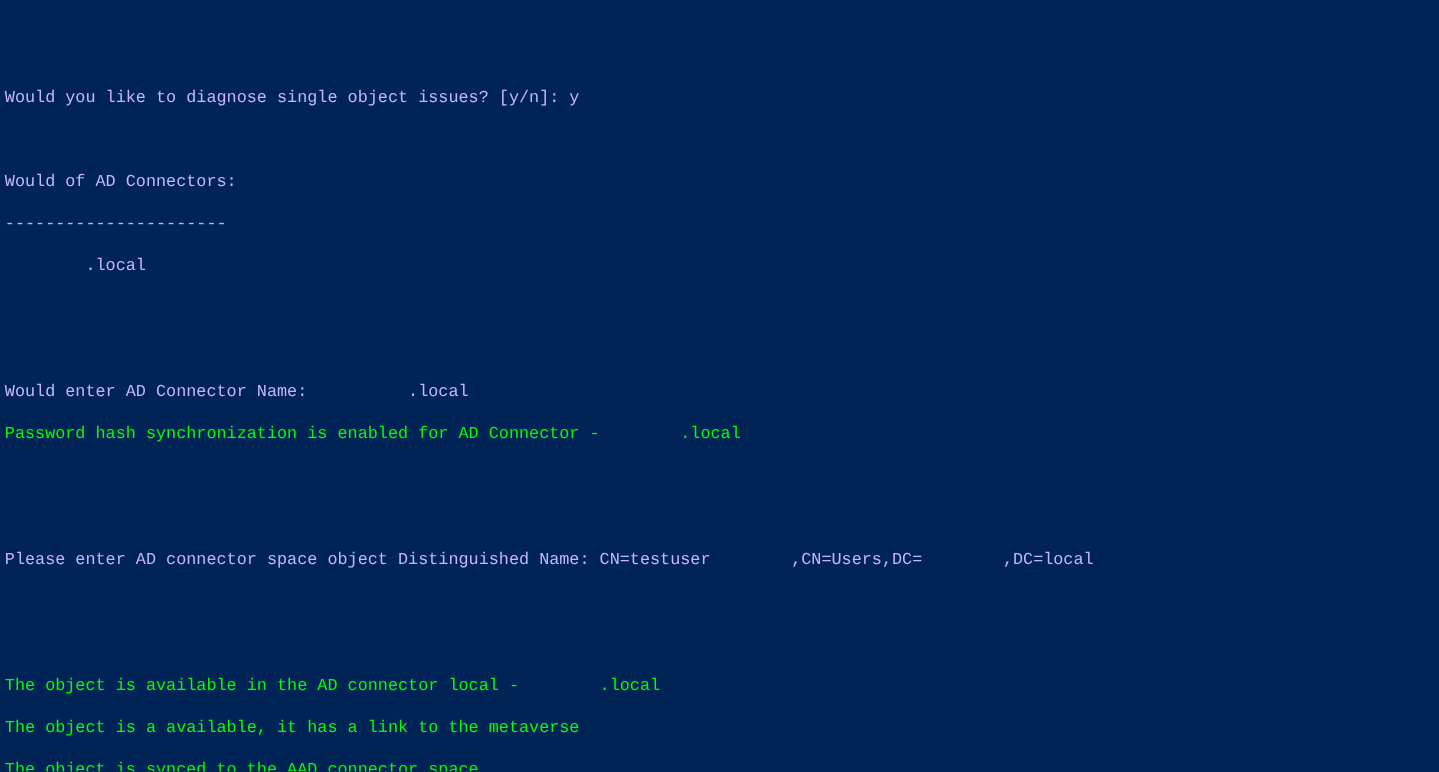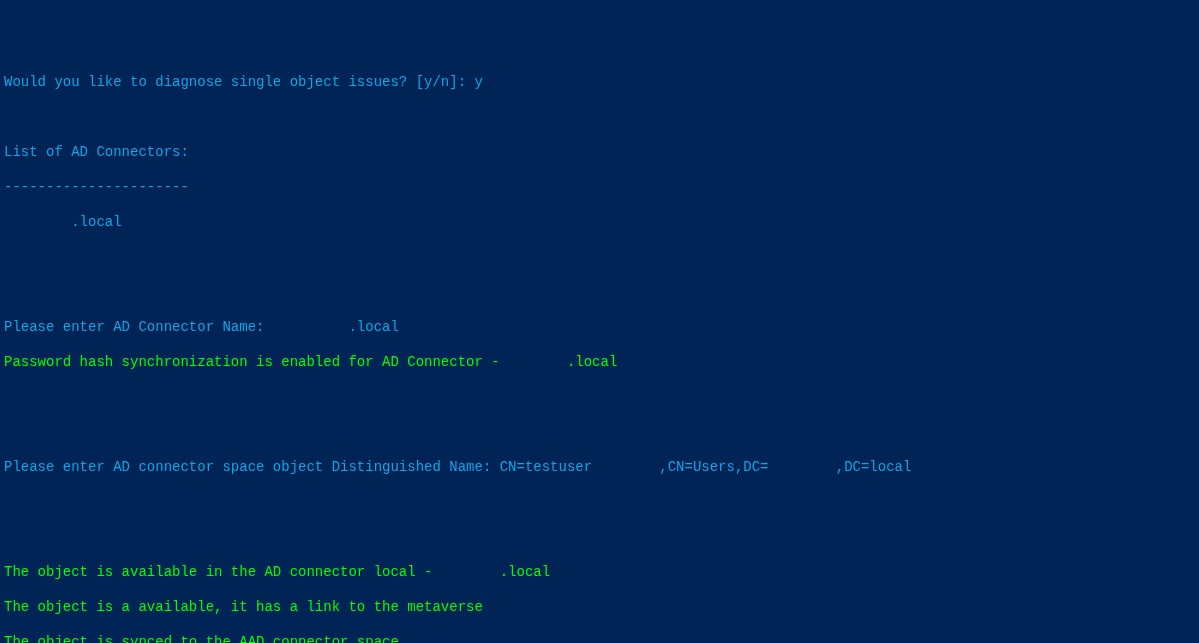--- a/index.html
+++ b/index.html
@@ -8,37 +8,37 @@
       color: #ffffff;
       font-family: Consolas, 'Courier New', monospace;
       font-size: 14px;
       line-height: 1.25;
       padding: 4px;
       width: 1199px;
       height: 643px;
       overflow: hidden;
       white-space: pre;
     }
-    .white { color: #0ea5e9; }
+    .white { color: #c4b5fd; }
     .green { color: #00ff00; }
     div.line { min-height: 1.25em; }
   </style>
 </head>
 <body>
 
 
 
 <div class="line white">Would you like to diagnose single object issues? [y/n]: y</div>
 <div class="line"> </div>
-<div class="line white">List of AD Connectors:</div>
+<div class="line white">Would of AD Connectors:</div>
 <div class="line white">----------------------</div>
 <div class="line white">        .local</div>
 <div class="line"> </div>
 <div class="line"> </div>
-<div class="line white">Please enter AD Connector Name:          .local</div>
+<div class="line white">Would enter AD Connector Name:          .local</div>
 <div class="line"><span class="green">Password hash synchronization is enabled for AD Connector - </span><span class="green">       .local</span></div>
 <div class="line"> </div>
 <div class="line"> </div>
 <div class="line white">Please enter AD connector space object Distinguished Name: CN=testuser        ,CN=Users,DC=        ,DC=local</div>
 <div class="line"> </div>
 <div class="line"> </div>
 <div class="line"><span class="green">The object is available in the AD connector local - </span><span class="green">       .local</span></div>
 <div class="line green">The object is a available, it has a link to the metaverse</div>
 <div class="line green">The object is synced to the AAD connector space</div>
 

